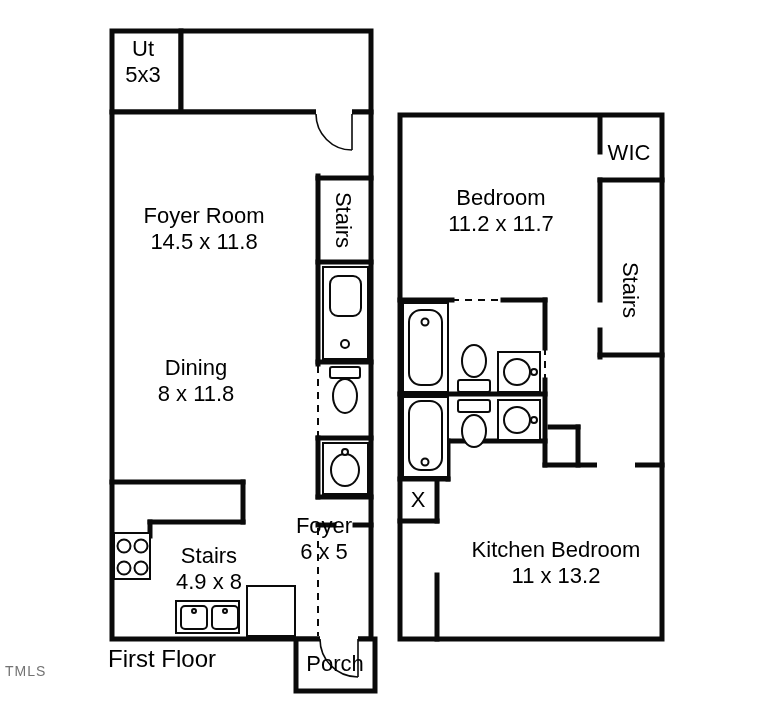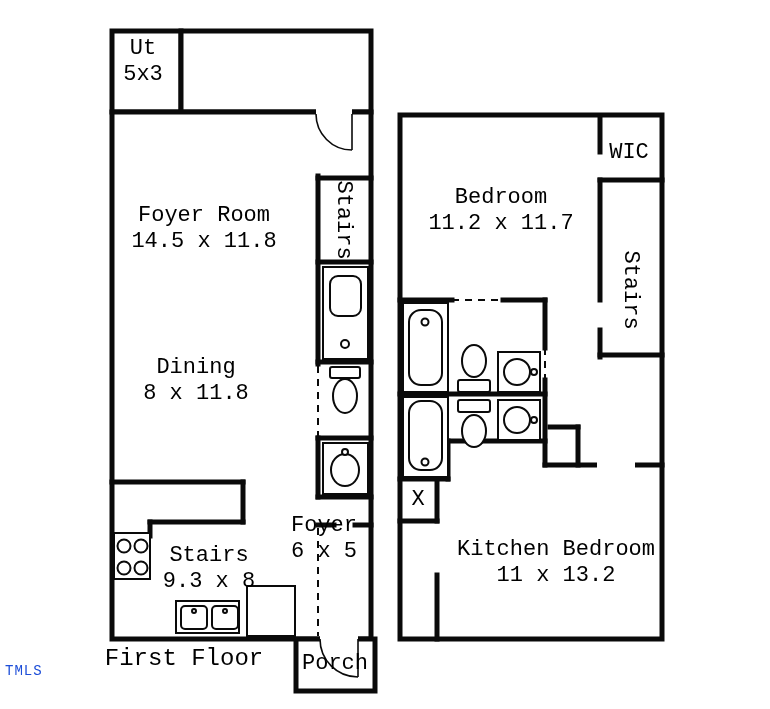--- a/index.html
+++ b/index.html
@@ -1,39 +1,39 @@
 <!DOCTYPE html>
 <html><head>
 <meta charset="utf-8">
 <style>
   html,body{margin:0;padding:0;background:#ffffff;}
   #stage{
     position:relative;width:770px;height:709px;background:#ffffff;
-    font-family:Liberation Mono, monospace;color:#000;overflow:hidden;
+    font-family:Liberation Sans, sans-serif;color:#000;overflow:hidden;
   }
   #plan-svg{position:absolute;left:0;top:0;}
   .wall{stroke:#0a0a0a;stroke-width:5;fill:none;stroke-linecap:square;}
   .wallfill{stroke:#0a0a0a;stroke-width:5;fill:#ffffff;}
   .fix{stroke:#0a0a0a;stroke-width:2;fill:#ffffff;}
   .thin{stroke:#0a0a0a;stroke-width:1.6;fill:none;}
   .dash{stroke:#0a0a0a;stroke-width:2;fill:none;stroke-dasharray:7 6;}
   .gap{fill:#ffffff;stroke:none;}
   .label{
     position:absolute;text-align:center;font-size:22px;line-height:26px;
     white-space:nowrap;transform:translateX(-50%);
   }
   .vlabel{
     position:absolute;font-size:22px;white-space:nowrap;
     transform:translate(-50%,-50%) rotate(90deg);
   }
   .floorlabel{
     position:absolute;font-size:24px;white-space:nowrap;transform:translateX(-50%);
   }
   .watermark{
-    position:absolute;left:5px;top:663px;font-size:14px;color:#1d4ed8;letter-spacing:1px;
+    position:absolute;left:5px;top:663px;font-size:14px;color:#737373;letter-spacing:1px;
   }
 </style>
 </head>
 <body>
 
 <div id="stage">
 
   <svg id="plan-svg" width="770" height="709" viewBox="0 0 770 709">
 
     <g>
@@ -185,33 +185,33 @@
 
   <div class="vlabel" style="left:343px;top:220px">Stairs</div>
 
   <div class="label" style="left:196px;top:355px">
     <div>Dining</div>
     <div>8 x 11.8</div>
   </div>
 
   <div class="label" style="left:209px;top:543px">
     <div>Stairs</div>
-    <div>9.3 x 8</div>
+    <div>4.9 x 8</div>
   </div>
 
   <div class="label" style="left:324px;top:513px">
     <div>Foyer</div>
     <div>6 x 5</div>
   </div>
 
   <div class="label" style="left:335px;top:651px">
     <div>Porch</div>
   </div>
 
-  <div class="floorlabel" style="left:184px;top:645px">First Floor</div>
+  <div class="floorlabel" style="left:162px;top:645px">First Floor</div>
 
   <div class="label" style="left:629px;top:140px">
     <div>WIC</div>
   </div>
 
   <div class="label" style="left:501px;top:185px">
     <div>Bedroom</div>
     <div>11.2 x 11.7</div>
   </div>
 

